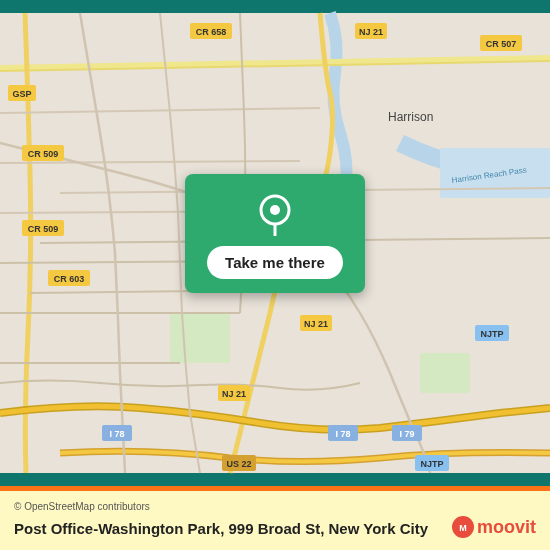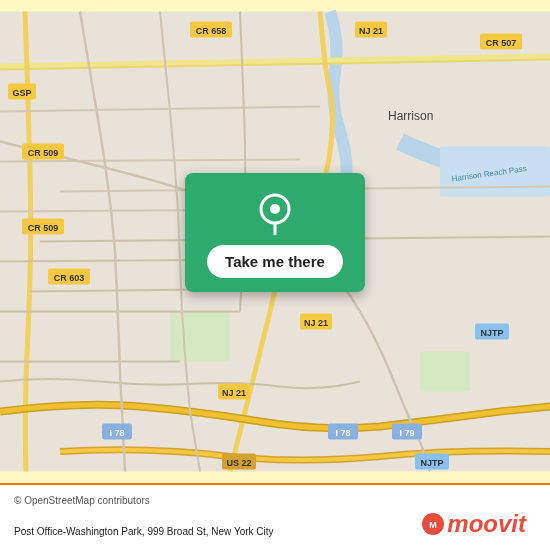--- a/index.html
+++ b/index.html
@@ -17,56 +17,55 @@
       position: relative;
       display: flex;
       flex-direction: column;
     }
 
     .map-area {
       position: relative;
       width: 100%;
       flex: 1;
       overflow: hidden;
-      background: #fef9c3;
+      background: #0f766e;
     }
 
     
     .map-svg {
       width: 100%;
       height: 100%;
       position: absolute;
       top: 0; left: 0;
     }
 
     .bottom-bar {
-      background: #ffffff;
-      padding: 10px 24px 12px 14px;
-      border-top: 2px solid #f97316;
+      background: #fef9c3;
+      padding: 10px 14px 12px 14px;
+      border-top: 5px solid #f97316;
       flex-shrink: 0;
     }
 
     .attribution {
       font-size: 10px;
       color: #555;
       margin-bottom: 4px;
     }
 
     .location-name {
-      font-size: 10px;
+      font-size: 15px;
       color: #222;
-      font-weight: 400;
+      font-weight: 700;
       line-height: 1.3;
     }
 
     .moovit-logo {
-      font-size: 24px;
+      font-size: 18px;
       font-weight: bold;
       color: #e74c3c;
-      font-style: italic;
     }
 
     
     .card-overlay {
       position: absolute;
       top: 50%;
       left: 50%;
       transform: translate(-50%, -58%);
       background: #2eaa6e;
       border-radius: 8px;

